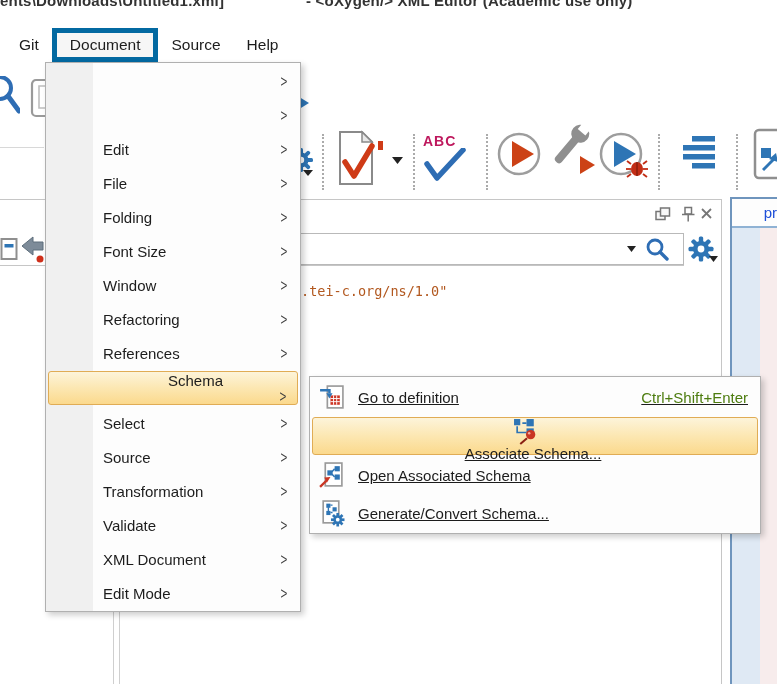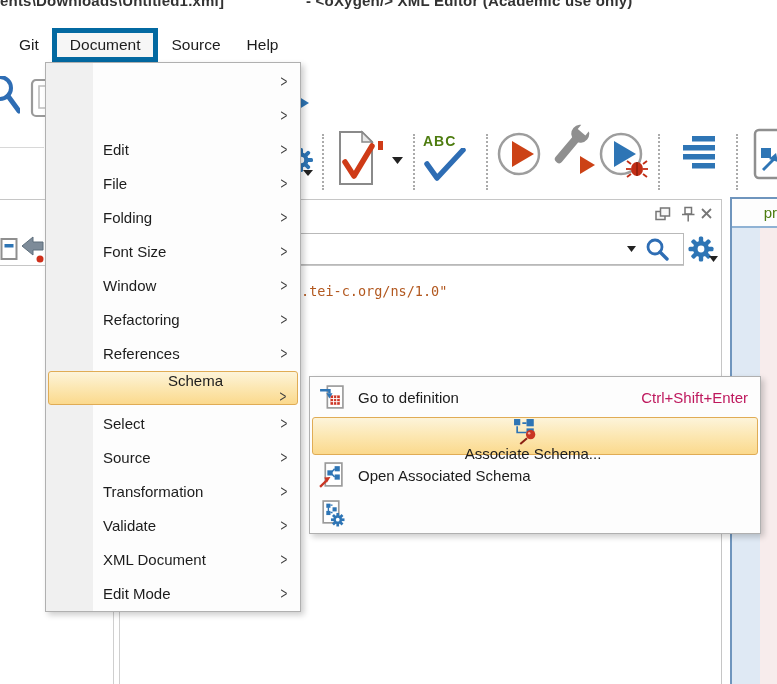--- a/index.html
+++ b/index.html
@@ -27,44 +27,44 @@
               border:1px solid #b9b9b9;box-sizing:border-box;}
 
   
   .editor-line{position:absolute;left:301px;top:283px;font-family:"DejaVu Sans Mono",monospace;
                font-size:13.5px;color:#b2581f;white-space:pre;}
 
   
   .right-panel{position:absolute;left:730px;top:197px;width:47px;height:488px;box-sizing:border-box;
                border-left:2px solid #6f95bd;border-top:2px solid #6f95bd;background:#fff;}
   .rp-header{height:27px;background:#fdfdfd;border-bottom:2px solid #8fb2d4;display:flex;
-             align-items:center;justify-content:flex-end;font-size:15px;color:#4d7c0f;
+             align-items:center;justify-content:flex-end;font-size:15px;color:#1d4ed8;
              padding-right:0;overflow:hidden;}
   .rp-body{display:flex;height:459px;}
   .rp-blue{width:28px;background:#dfe9f4;}
   .rp-pink{flex:1;background:#f7ecec;}
 
   
   .menu{position:absolute;left:45px;top:62px;width:256px;background:#fdfdfd;border:1px solid #b0b0b0;
         box-shadow:3px 3px 6px rgba(0,0,0,.20);z-index:5;padding:1px 0;box-sizing:border-box;}
   .menu-gutter{position:absolute;left:0;top:0;bottom:0;width:47px;background:#f0f0f0;}
   .menu-item{position:relative;height:34px;display:flex;align-items:center;
              padding:0 12px 0 57px;font-size:15px;}
   .menu-item .mi-arrow{margin-left:auto;color:#3f3f3f;font-size:13px;transform:scale(.9,1.3);}
   .hl{background:linear-gradient(180deg,#fdf4da 0%,#fce7b2 50%,#fbd98d 100%);
       border:1px solid #e0ac55;border-radius:3px;flex-direction:column;}
   .menu-item.hl{height:32px;margin:1px 2px;padding:0 10px 0 55px;}
 
   
   .submenu{position:absolute;left:309px;top:376px;width:452px;background:#fdfdfd;border:1px solid #b0b0b0;
-           box-shadow:3px 3px 6px rgba(0,0,0,.20);z-index:6;padding:1px 0;box-sizing:border-box;}
+           box-shadow:3px 3px 6px rgba(0,0,0,.20);z-index:6;padding:1px 0;box-sizing:border-box;text-decoration:underline;}
   .submenu-item{height:38px;display:flex;align-items:center;padding:0 12px 0 8px;font-size:15px;}
   .submenu-item.hl{height:36px;margin:1px 2px;padding:0 10px 0 6px;text-align:right;}
   .sm-icon{width:27px;height:27px;margin-right:13px;flex:none;}
-  .sm-shortcut{margin-left:auto;color:#be185d;}
+  .sm-shortcut{margin-left:auto;color:#4d7c0f;}
   svg{display:block;}
 </style>
 </head>
 <body>
 
 <div class="screen">
 
   <div class="win-title" style="left:0;">ents\Downloads\Untitled1.xml]</div>
   <div class="win-title" style="left:306px;">- &lt;oXygen/&gt; XML Editor (Academic use only)</div>
 
@@ -119,21 +119,21 @@
   <svg class="abs" style="left:378px;top:141px" width="7" height="10">
     <rect width="5" height="9" fill="#cf3b17"></rect>
   </svg>
   <svg class="abs" style="left:392px;top:157px" width="13" height="8">
     <polygon points="0,0 11,0 5.5,7" fill="#222"></polygon>
   </svg>
 
   <div class="vdot" style="left:413px;"></div>
 
   <div class="abs" style="left:423px;top:132px;width:50px;height:56px;">
-    <span style="font-size:14px;font-weight:bold;color:#4d7c0f;letter-spacing:1px;">ABC</span>
+    <span style="font-size:14px;font-weight:bold;color:#be185d;letter-spacing:1px;">ABC</span>
     <svg width="46" height="36" style="margin-top:-2px">
       <path d="M4,16 l10,14 l26,-28" fill="none" stroke="#2e6db4" stroke-width="5.5" stroke-linecap="round" stroke-linejoin="round"></path>
     </svg>
   </div>
 
   <div class="vdot" style="left:486px;"></div>
 
   <svg class="abs" style="left:496px;top:131px" width="46" height="46">
     <circle cx="23" cy="23" r="20" fill="#fff" stroke="#9d9d9d" stroke-width="2.5"></circle>
     <polygon points="16,10 16,36 38,23" fill="#cc4216"></polygon>
@@ -361,17 +361,18 @@
         <rect x="14" y="7" width="4" height="4" fill="#2e75b5"></rect>
         <g transform="translate(19,19)">
           <rect x="-1.3" y="-6.5" width="2.6" height="13" fill="#2e75b5"></rect>
           <rect x="-1.3" y="-6.5" width="2.6" height="13" fill="#2e75b5" transform="rotate(45)"></rect>
           <rect x="-1.3" y="-6.5" width="2.6" height="13" fill="#2e75b5" transform="rotate(90)"></rect>
           <rect x="-1.3" y="-6.5" width="2.6" height="13" fill="#2e75b5" transform="rotate(135)"></rect>
           <circle cx="0" cy="0" r="4.2" fill="#2e75b5"></circle>
           <circle cx="0" cy="0" r="1.8" fill="#fff"></circle>
         </g>
       </svg>
+      <span>Generate/Convert Schema...</span>
     </div>
 
   </div>
 
 </div>
 
 </body></html>

